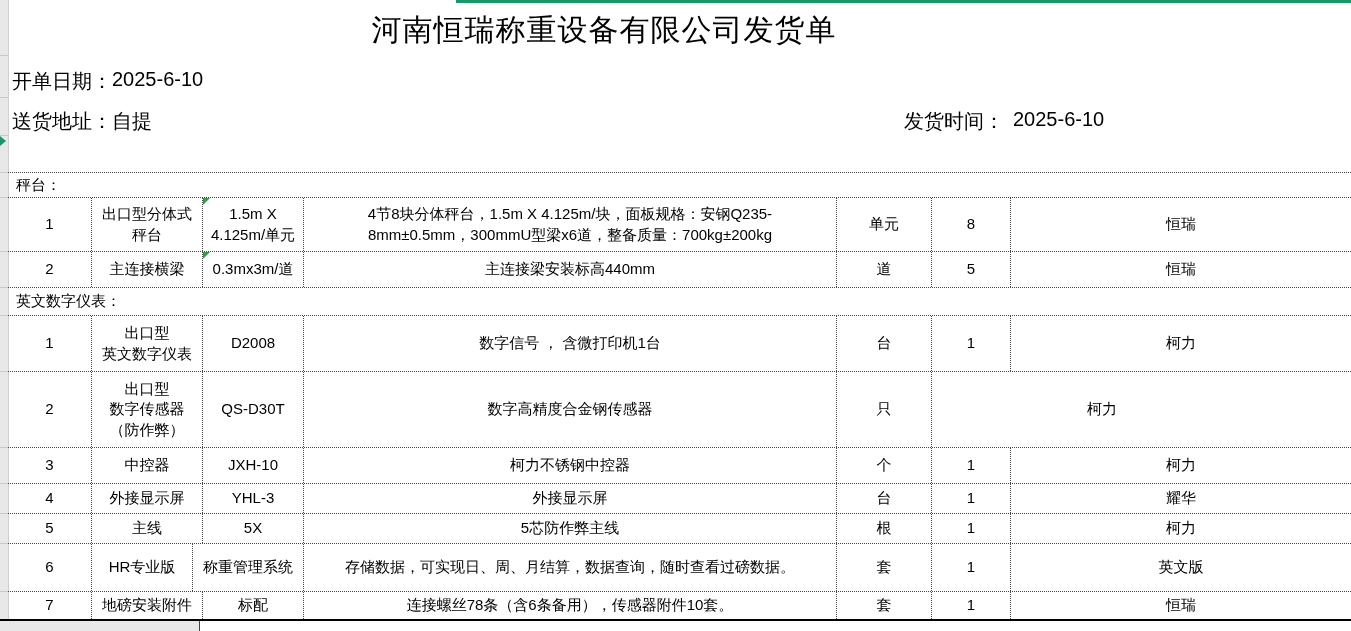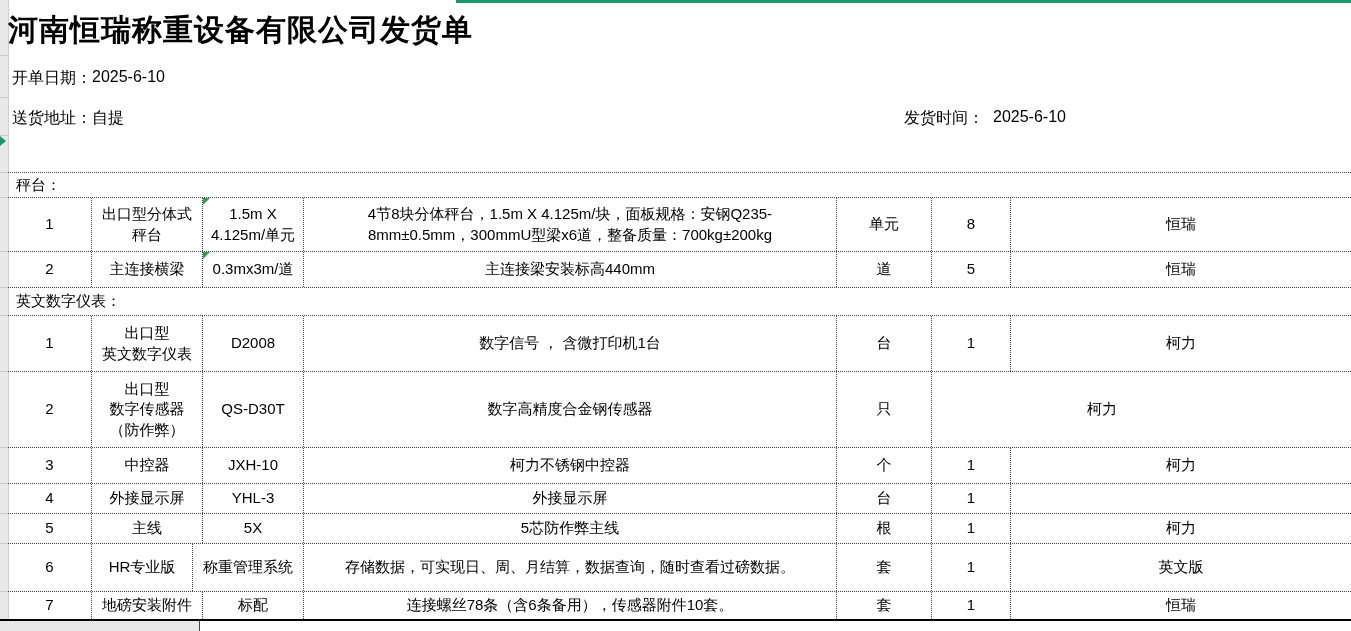--- a/index.html
+++ b/index.html
@@ -7,23 +7,23 @@
     position:relative;width:1351px;height:631px;background:#ffffff;
     font-family:"Liberation Sans","DejaVu Sans",sans-serif;color:#000;overflow:hidden;
   }
   
   .left-strip{position:absolute;left:0;top:0;width:8px;height:631px;background:#e8e8e8;border-right:1px solid #d0d0d0;}
   .strip-line{position:absolute;left:0;width:8px;height:1px;background:#c9c9c9;}
   .gutter-flag{position:absolute;left:0;width:0;height:0;border-top:5px solid transparent;border-bottom:5px solid transparent;border-left:6px solid #1b9769;}
   
   .green-bar{position:absolute;top:0;height:3px;}
   
-  .title{position:absolute;left:8px;top:10px;width:1180px;text-align:left;font-size:30px;font-weight:bold;letter-spacing:1px;}
+  .title{position:absolute;left:8px;top:10px;width:1180px;text-align:center;font-size:30px;font-weight:normal;letter-spacing:1px;padding-left:6px;}
   
-  .meta{position:absolute;font-size:16px;white-space:pre;display:flex;}
+  .meta{position:absolute;font-size:20px;white-space:pre;display:flex;}
   
   .trow{position:absolute;left:8px;width:1343px;display:flex;box-sizing:border-box;border-top:1px dotted #444;}
   .cell{box-sizing:border-box;border-right:1px dotted #444;display:flex;align-items:center;justify-content:center;
         text-align:center;font-size:15px;line-height:1.35;white-space:pre-line;position:relative;overflow:hidden;}
   .c0{width:84px;}
   .c1{width:111px;}
   .c2{width:101px;}
   .c3{width:533px;}
   .c4{width:95px;}
   .c5{width:79px;}
@@ -133,20 +133,21 @@
     <div class="cell c6">柯力</div>
   </div>
 
   <div class="trow" style="top:483px;height:30px">
     <div class="cell c0">4</div>
     <div class="cell c1">外接显示屏</div>
     <div class="cell c2">YHL-3</div>
     <div class="cell c3">外接显示屏</div>
     <div class="cell c4">台</div>
     <div class="cell c5">1</div>
+    <div class="cell c6">耀华</div>
   </div>
 
   <div class="trow" style="top:513px;height:30px">
     <div class="cell c0">5</div>
     <div class="cell c1">主线</div>
     <div class="cell c2">5X</div>
     <div class="cell c3">5芯防作弊主线</div>
     <div class="cell c4">根</div>
     <div class="cell c5">1</div>
     <div class="cell c6">柯力</div>

